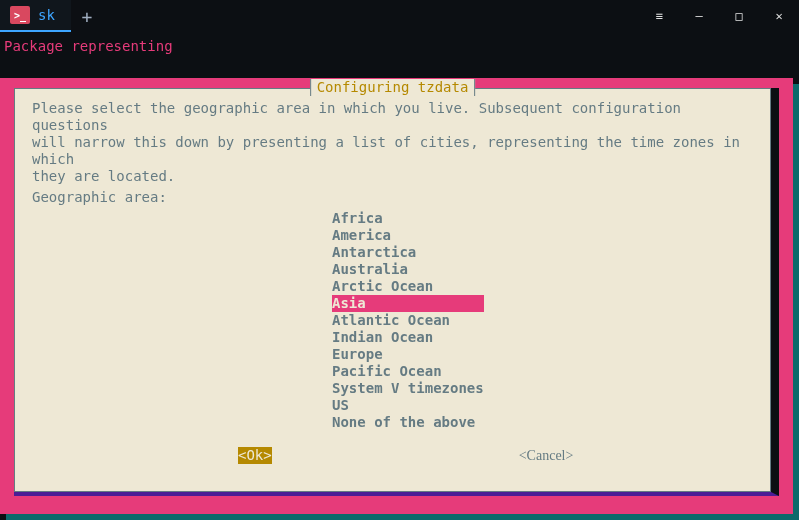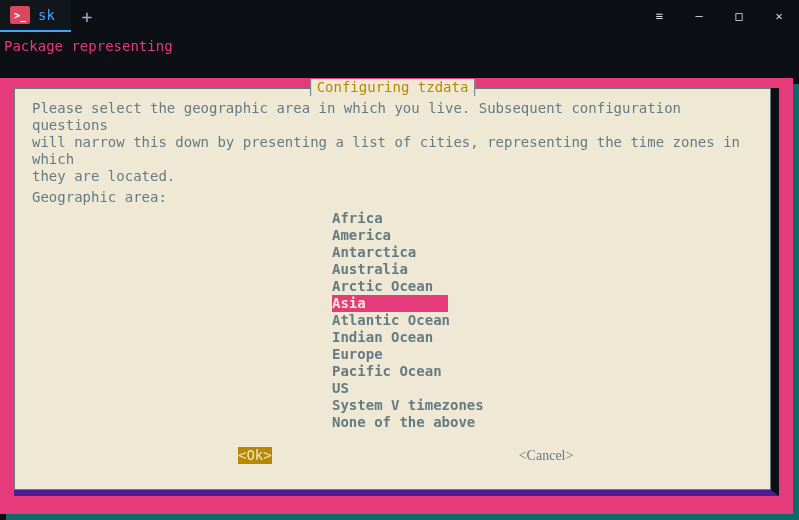--- a/index.html
+++ b/index.html
@@ -65,21 +65,21 @@
     position: absolute;
     top: 46px; left: 0; right: 6px; bottom: 6px;
     background: #e63b7a;
     box-shadow: 6px 6px 0 0 #0c6a6b;
   }
   .dialog {
     position: absolute;
     top: 10px; left: 14px; right: 14px; bottom: 18px;
     background: #eee8d5;
     border-right: 8px solid #0c0f13;
-    border-bottom: 6px solid #4c1d95;
+    border-bottom: 4px solid #4c1d95;
     color: #657b83;
   }
   .dlg-inner {
     position: absolute;
     top: 0; left: 8px; right: 8px; bottom: 0;
   }
   .dlg-title {
     position: absolute;
     top: -9px; left: 50%; transform: translateX(-50%);
     padding: 0 6px;
@@ -98,21 +98,21 @@
   }
   .item {
     padding: 0 0 0 310px;
   }
   .item .txt {
     display: inline-block;
   }
   .item.selected .txt {
     background: #e63b7a;
     color: #eee8d5;
-    padding-right: 82px;
+    padding-right: 118px;
   }
   .btn-row {
     display: flex;
     padding: 4px 0 8px 0;
     gap: 7px;
   }
   .ok-btn {
     margin-left: 216px;
     background: #b58900;
     color: #eee8d5;
@@ -161,22 +161,22 @@
             <div class="item"><span class="txt">Africa</span></div>
             <div class="item"><span class="txt">America</span></div>
             <div class="item"><span class="txt">Antarctica</span></div>
             <div class="item"><span class="txt">Australia</span></div>
             <div class="item"><span class="txt">Arctic Ocean</span></div>
             <div class="item selected"><span class="txt">Asia</span></div>
             <div class="item"><span class="txt">Atlantic Ocean</span></div>
             <div class="item"><span class="txt">Indian Ocean</span></div>
             <div class="item"><span class="txt">Europe</span></div>
             <div class="item"><span class="txt">Pacific Ocean</span></div>
+            <div class="item"><span class="txt">System V timezones</span></div>
             <div class="item"><span class="txt">US</span></div>
-            <div class="item"><span class="txt">System V timezones</span></div>
             <div class="item"><span class="txt">None of the above</span></div>
           </div>
         <div class="btn-row">
           <span class="ok-btn">&lt;Ok&gt;</span>
           <span class="cancel-btn">&lt;Cancel&gt;</span>
         </div>
       </div>
     </div>
   </div>
 </div>

